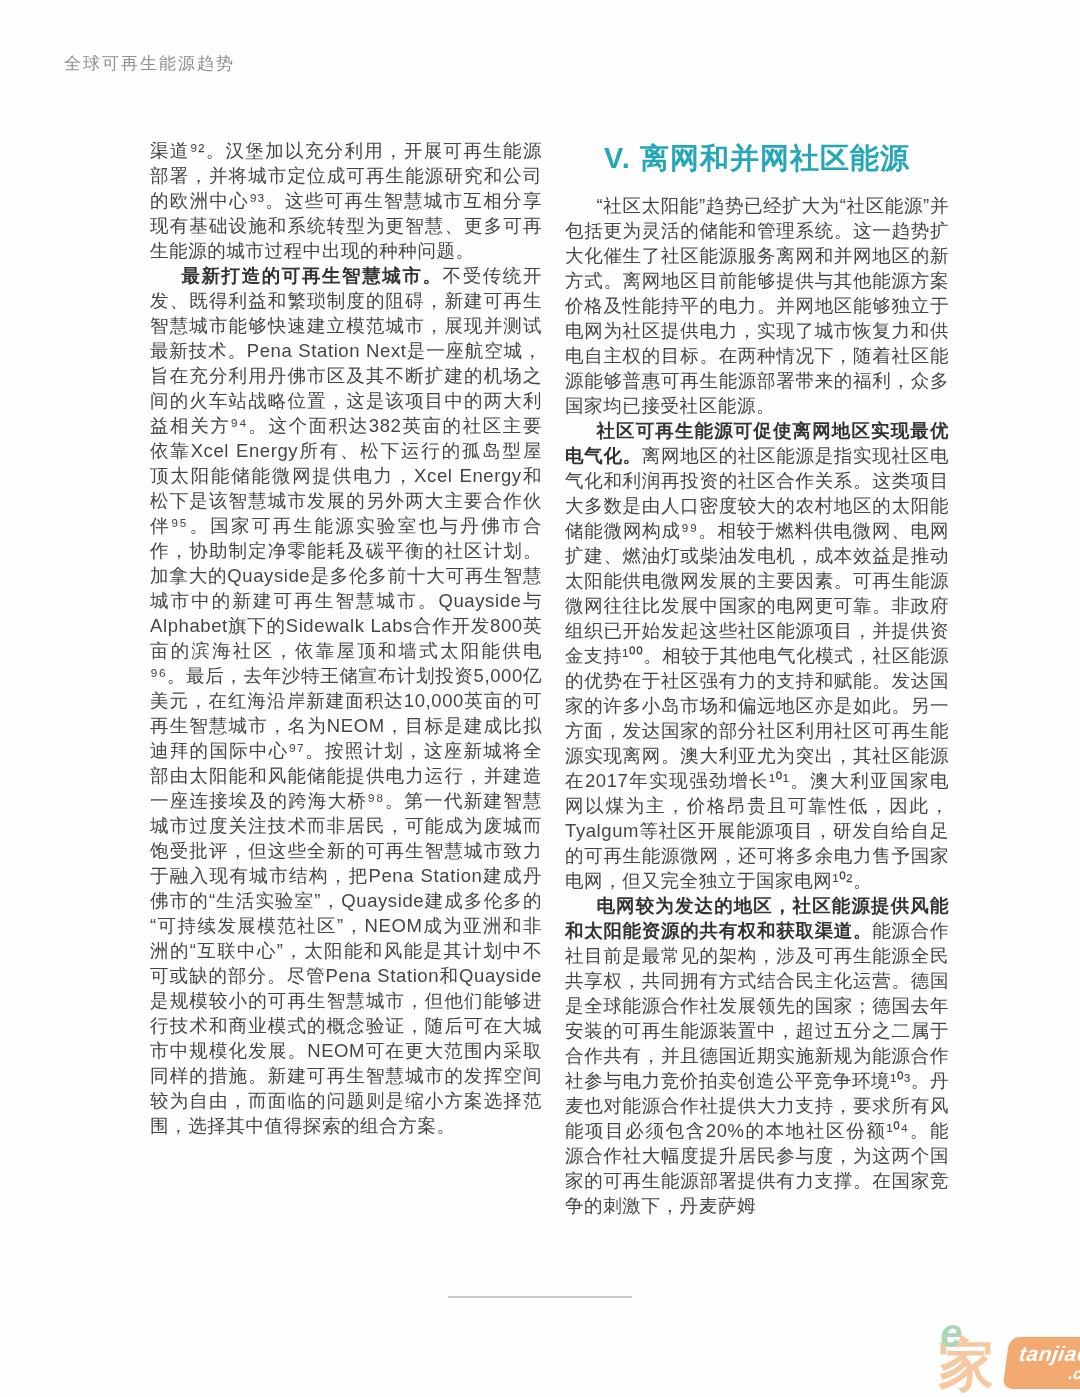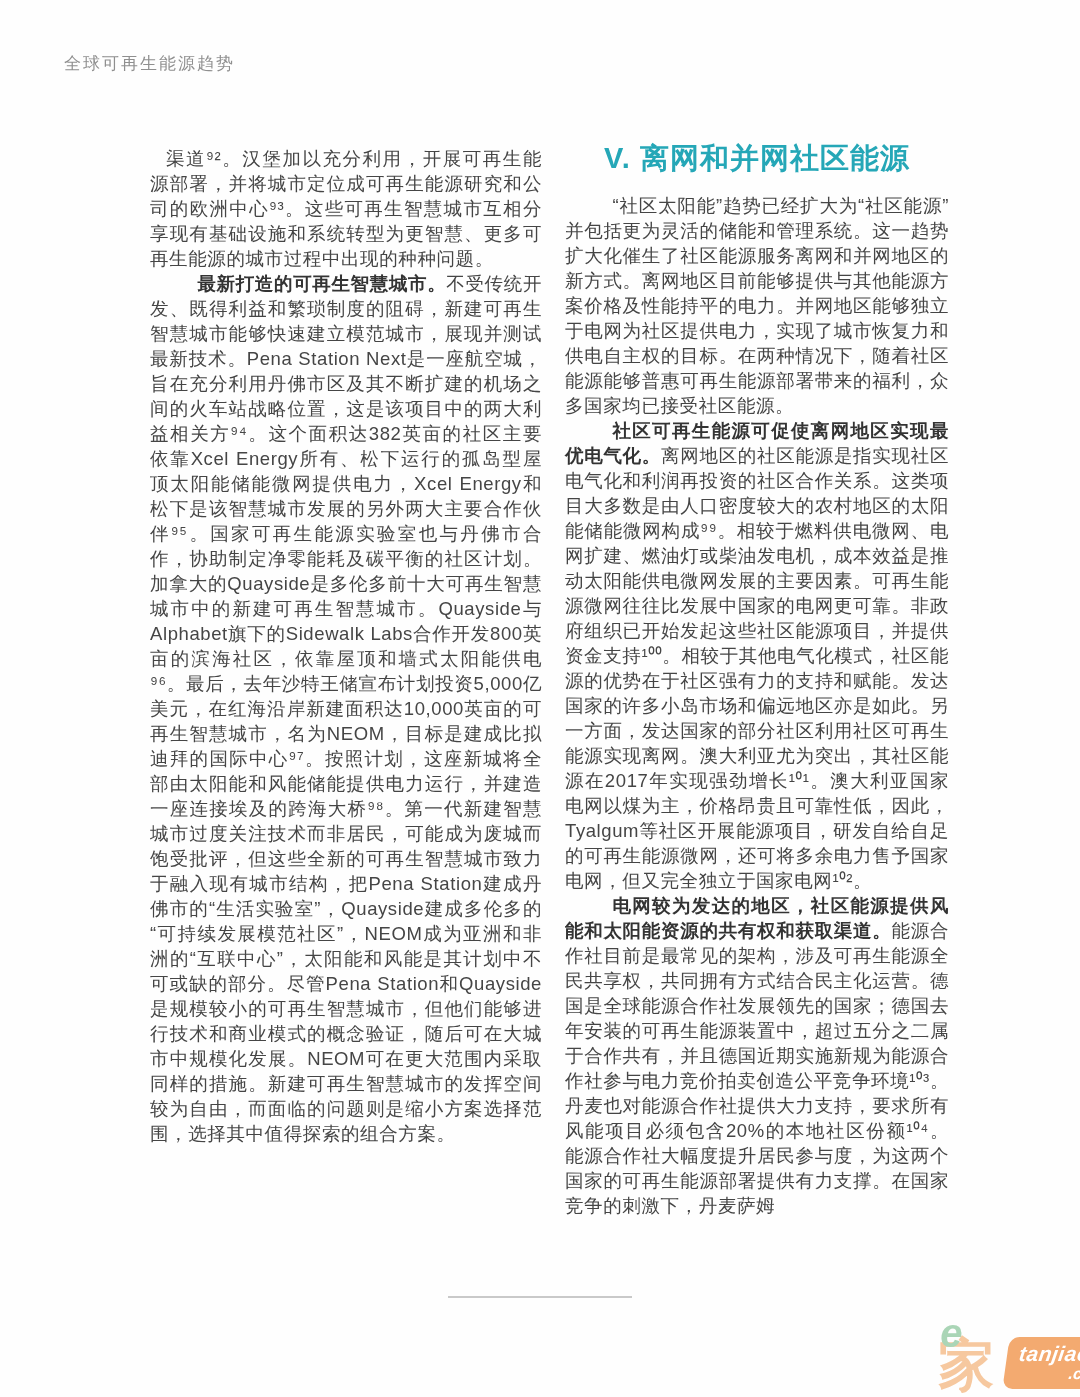--- a/index.html
+++ b/index.html
@@ -30,33 +30,33 @@
     font-size:17px;color:var(--muted);
     letter-spacing:2px;
   }
   .col{
     position:absolute;
     font-size:18.5px;line-height:25px;
     color:var(--text);
     text-align:justify;
     letter-spacing:0.6px;
   }
-  .col-left{left:150px;top:146px;width:392px;}
+  .col-left{left:150px;top:138px;width:392px;}
   .col-right{left:565px;top:140px;width:384px;}
   .section-heading{
     font-size:29px;font-weight:700;
     color:var(--accent);
     letter-spacing:1px;
     margin:0 0 17px 0;
     line-height:1.25;
     text-align:center;
   }
   .para{margin:0;text-indent:1.7em;}
   .para.flush{text-indent:0;}
-  .lead{font-weight:700;color:#333333;margin-left:16px;}
+  .lead{font-weight:700;color:#333333;}
   .footer-divider{
     position:absolute;left:448px;top:1296px;
     width:184px;height:2px;background:var(--divider);
   }
   .page-number{
     position:absolute;left:0;top:1318px;width:1080px;
     text-align:right;font-size:18px;color:var(--pagenum);
     letter-spacing:1px;
     margin-left:28px;
   }

